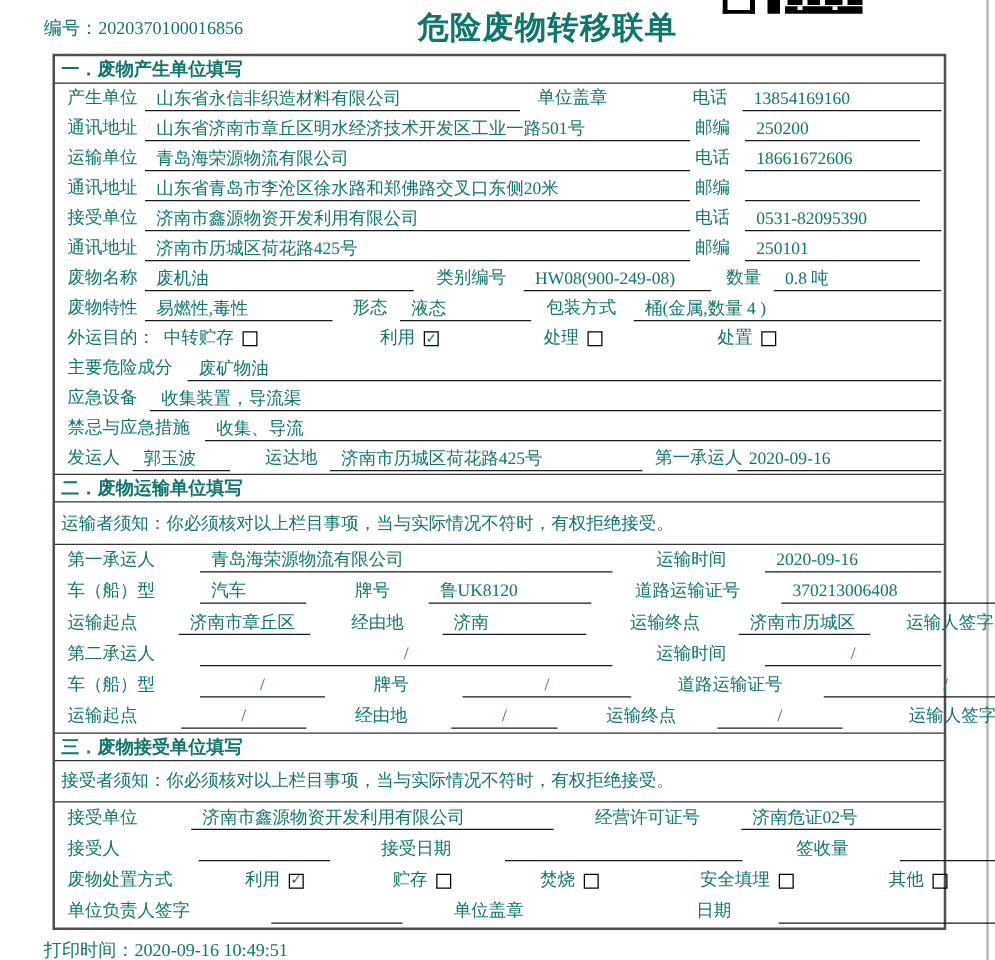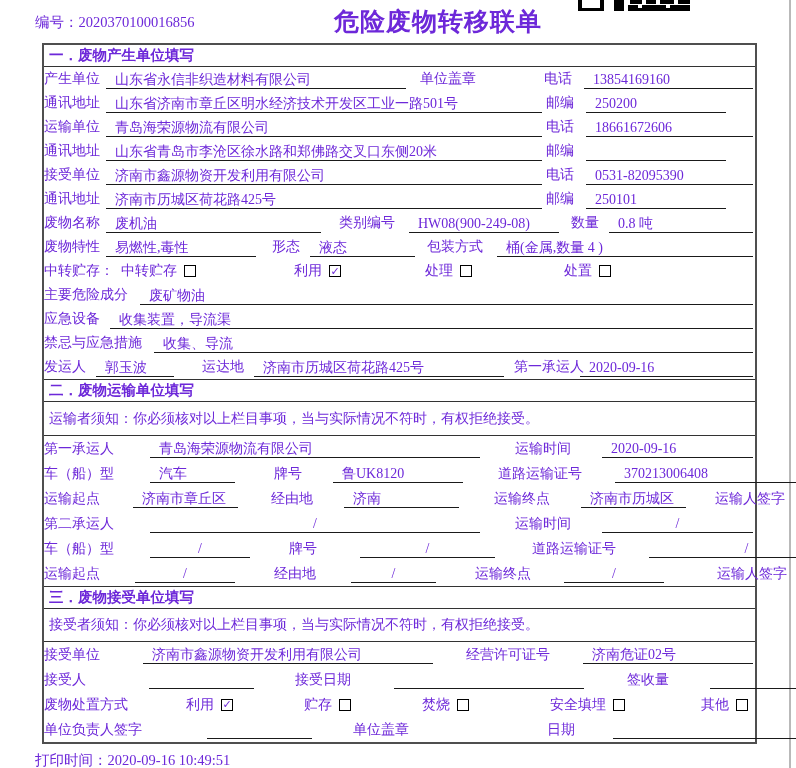--- a/index.html
+++ b/index.html
@@ -1,31 +1,31 @@
 <!DOCTYPE html>
 <html><head>
 <meta charset="utf-8">
 <style>
   html,body{margin:0;padding:0;background:#fff;}
   #page{position:relative;width:796px;height:768px;background:#ffffff;overflow:hidden;
-        font-family:"Liberation Serif","DejaVu Serif",serif;color:#6d28d9;font-size:14px;}
+        font-family:"Liberation Serif","DejaVu Serif",serif;color:#0f766e;font-size:14px;}
   
   #serial{position:absolute;left:35px;top:13px;font-size:14.5px;white-space:nowrap;}
   #title{position:absolute;left:40px;top:5px;width:796px;text-align:center;
          font-size:25px;font-weight:bold;letter-spacing:1px;}
   #qr{position:absolute;left:578px;top:0;}
   #page-edge{position:absolute;left:789px;top:0;width:2px;height:768px;background:#b9b9b9;}
   
   #formtable{position:absolute;left:42px;top:43px;width:715px;border:2px solid #4f4f4f;
              box-sizing:border-box;background:#fff;}
   .sechead{display:flex;align-items:center;height:21px;padding-left:5px;
            font-weight:bold;font-size:14.5px;border-bottom:1px solid #333;}
   .sechead.mid{border-top:1px solid #333;}
   .notice{display:flex;align-items:center;height:33px;padding-left:5px;border-bottom:1px solid #333;}
-  .row{display:flex;align-items:center;height:24px;padding-left:0;box-sizing:border-box;}
+  .row{display:flex;align-items:center;height:24px;padding-left:10px;box-sizing:border-box;}
   .row.h25{height:25px;gap:21px;}
   .lbl{height:20px;line-height:20px;white-space:nowrap;flex:none;}
   .f{height:19px;line-height:19px;border-bottom:1px solid #1a1a1a;white-space:nowrap;
      padding-left:9px;box-sizing:border-box;flex:none;overflow:hidden;}
   .fill{flex:1 1 auto;margin-right:2px;}
   .ctr{text-align:center;padding-left:0;}
   .opt{display:flex;align-items:center;flex:none;}
   .cb{width:12px;height:12px;border:1px solid #000;margin-left:7px;flex:none;
       display:flex;align-items:center;justify-content:center;font-size:11px;box-sizing:border-box;}
   .cb[data-state="checked"]::after{content:"✓";line-height:1;}
@@ -115,21 +115,21 @@
     <div class="row">
       <span class="lbl" style="width:60px">废物特性</span>
       <span class="f" style="margin-left:2px;width:150px">易燃性,毒性</span>
       <span class="lbl" style="margin-left:16px;width:30px">形态</span>
       <span class="f" style="margin-left:8px;width:105px">液态</span>
       <span class="lbl" style="margin-left:12px;width:62px">包装方式</span>
       <span class="f fill" style="margin-left:8px">桶(金属,数量 4 )</span>
     </div>
 
     <div class="row">
-      <span class="lbl" style="width:75px">中转贮存：</span>
+      <span class="lbl" style="width:75px">外运目的：</span>
       <span class="opt" style="margin-left:2px">
         <span class="lbl">中转贮存</span>
         <span class="cb" data-state="unchecked"></span>
       </span>
       <span class="opt" style="margin-left:98px">
         <span class="lbl">利用</span>
         <span class="cb" data-state="checked"></span>
       </span>
       <span class="opt" style="margin-left:84px">
         <span class="lbl">处理</span>

